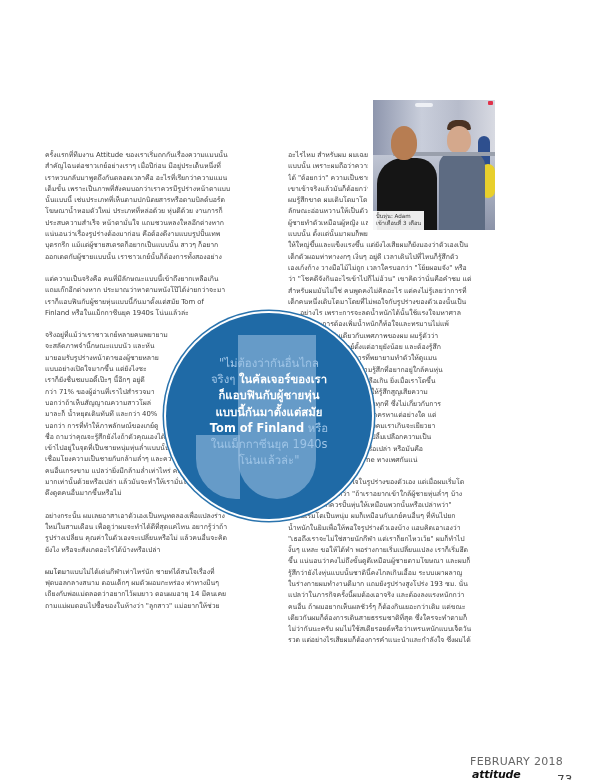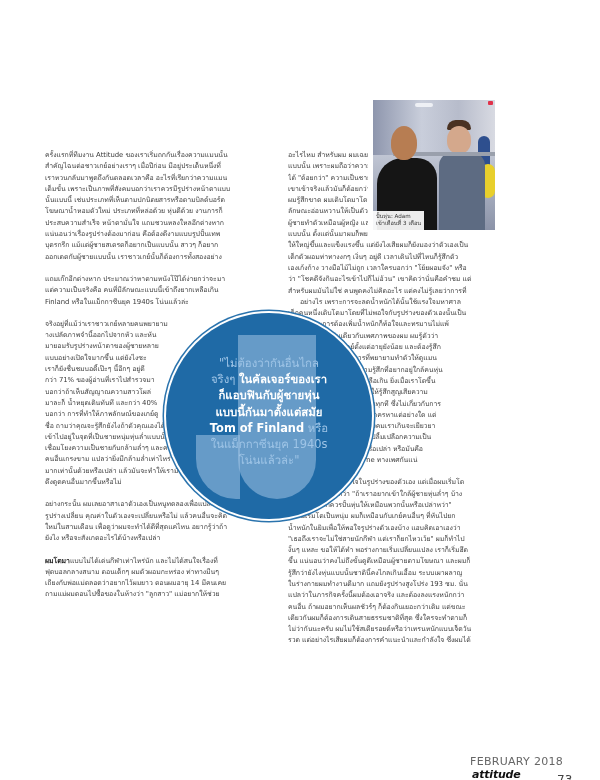--- a/index.html
+++ b/index.html
@@ -3,21 +3,21 @@
 <meta charset="utf-8">
 <style>
   html, body { margin:0; padding:0; }
   body { width:600px; height:780px; background:#ffffff; position:relative; overflow:hidden;
          font-family:"DejaVu Sans", sans-serif; color:#3a3a3a; }
   .col { position:absolute; font-size:6.9px; line-height:11.3px; letter-spacing:-0.05px; }
   .col p { margin:0 0 11px 0; }
   .c1 { left:45px; top:150px; width:218px; }
   .c2 { left:288px; top:150px; width:268px; }
   .line { display:block; white-space:nowrap; overflow:hidden; }
-  .bold { font-weight:bold; color:#222; }
+  .bold { font-weight:normal; color:#222; }
   .photo { position:absolute; left:373px; top:100px; width:122px; height:130px; overflow:hidden;
            background:linear-gradient(180deg,#a9afc2 0%,#c7ccd9 35%,#8b93a8 100%); }
   .photo .wall { position:absolute; left:0; top:0; width:122px; height:55px;
            background:linear-gradient(90deg,#8e96ad 0%,#c9cedb 40%,#b7bccb 70%,#d8dae2 100%); }
   .photo .light { position:absolute; left:42px; top:3px; width:18px; height:4px; background:#eef0f5; border-radius:2px; }
   .photo .man1 { position:absolute; left:4px; top:58px; width:60px; height:80px; background:#151515; border-radius:26px 20px 0 0; }
   .photo .head1 { position:absolute; left:18px; top:26px; width:26px; height:34px; background:#b77d52; border-radius:50% 50% 45% 45%; }
   .photo .man2 { position:absolute; left:66px; top:52px; width:46px; height:80px; background:#5d6b82; border-radius:14px 14px 0 0; }
   .photo .head2 { position:absolute; left:74px; top:22px; width:24px; height:32px; background:#d4a88c; border-radius:50% 50% 45% 45%; }
   .photo .hair2 { position:absolute; left:74px; top:20px; width:24px; height:10px; background:#4a3222; border-radius:12px 12px 2px 2px; }
@@ -50,49 +50,50 @@
     <span class="line">เราหวนกลับมาพูดถึงกันตลอดเวลาคือ อะไรที่เรียกว่าความแมน</span>
     <span class="line">เต็มขั้น เพราะเป็นภาพที่สังคมบอกว่าเราควรมีรูปร่างหน้าตาแบบ</span>
     <span class="line">นั้นแบบนี้ เช่นประเภทที่เห็นตามปกนิตยสารหรือตามบิลด์บอร์ด</span>
     <span class="line">โฆษณาน้ำหอมตัวใหม่ ประเภทที่หล่อด้วย หุ่นดีด้วย งานการก็</span>
     <span class="line">ประสบความสำเร็จ หน้าตามั่นใจ แถมชวนหลงใหลอีกต่างหาก</span>
     <span class="line">แน่นอนว่าเรื่องรูปร่างต้องมาก่อน คือต้องดีงามแบบรูปปั้นเทพ</span>
     <span class="line">บุตรกรีก แม้แต่ผู้ชายสเตรตก็อยากเป็นแบบนั้น สาวๆ ก็อยาก</span>
     <span class="line">ออกเดตกับผู้ชายแบบนั้น เราชาวเกย์นั้นก็ต้องการทั้งสองอย่าง</span>
   </p>
   <p>
+    <span class="line">แต่ความเป็นจริงคือ คนที่มีลักษณะแบบนี้เข้าถึงยากเหลือเกิน</span>
     <span class="line">แถมเก๊กอีกต่างหาก ประมาณว่าหาตามหนังโป๊ได้ง่ายกว่าจะมา</span>
-    <span class="line">แต่ความเป็นจริงคือ คนที่มีลักษณะแบบนี้เข้าถึงยากเหลือเกิน</span>
+    <span class="line">เราก็แอบฟินกับผู้ชายหุ่นแบบนี้กันมาตั้งแต่สมัย Tom of</span>
     <span class="line">Finland หรือในแม็กกาซีนยุค 1940s โน่นแล้วล่ะ</span>
   </p>
   <p>
     <span class="line">จริงอยู่ที่แม้ว่าเราชาวเกย์หลายคนพยายาม</span>
-    <span class="line">างเปลัดภาพจำนี้ออกไปจากหัว และหัน</span>
+    <span class="line">จะสลัดภาพจำนี้กษณะแบบนัว และหัน</span>
     <span class="line">มายอมรับรูปร่างหน้าตาของผู้ชายหลาย</span>
     <span class="line">แบบอย่างเปิดใจมากขึ้น แต่ยังไงซะ</span>
     <span class="line">เราก็ยังชื่นชมบอดี้เป๊ะๆ นี้อีกๆ อยู่ดี</span>
     <span class="line">กว่า 71% ของผู้อ่านที่เราไปสำรวจมา</span>
     <span class="line">บอกว่าถ้าเห็นสัญญาณความสาวโผล่</span>
     <span class="line">มาละก็ น้ำหยุดเดินทันที และกว่า 40%</span>
     <span class="line">บอกว่า การที่ทำให้ภาพลักษณ์ของเกย์ดู</span>
     <span class="line">ชื่อ ถามว่าคุณจะรู้สึกยังไงถ้าตัวคุณเองได้ก้าว</span>
     <span class="line">เข้าไปอยู่ในจุดที่เป็นชายหนุ่มหุ่นล่ำแบบนั้นบ้าง ถ้าเรา</span>
     <span class="line">เชื่อมโยงความเป็นชายกับกล้ามล่ำๆ และความเป็นชายนั้นทำให้</span>
     <span class="line">คนอื่นเกรงขาม แปลว่ายิ่งมีกล้ามล่ำเท่าไหร่ คนยิ่งเกรงขามเรา</span>
     <span class="line">มากเท่านั้นด้วยหรือเปล่า แล้วมันจะทำให้เรามั่นใจกว่าเดิมและ</span>
     <span class="line">ดึงดูดคนอื่นมากขึ้นหรือไม่</span>
   </p>
   <p>
     <span class="line">อย่างกระนั้น ผมเลยอาสาเอาตัวเองเป็นหนูทดลองเพื่อแปลงร่าง</span>
+    <span class="line">ใหม่ในสามเดือน เพื่อดูว่าผมจะทำได้ดีที่สุดแค่ไหน อยากรู้ว่าถ้า</span>
     <span class="line">รูปร่างเปลี่ยน คุณค่าในตัวเองจะเปลี่ยนหรือไม่ แล้วคนอื่นจะคิด</span>
-    <span class="line">ใหม่ในสามเดือน เพื่อดูว่าผมจะทำได้ดีที่สุดแค่ไหน อยากรู้ว่าถ้า</span>
     <span class="line">ยังไง หรือจะสังเกตอะไรได้บ้างหรือเปล่า</span>
   </p>
   <p>
-    <span class="line"><span class="bold">ผมโตมา</span><span>แบบไม่ได้เด่นกีฬาเท่าไหร่นัก และไม่ได้สนใจเรื่องที่</span></span>
+    <span class="line"><span class="bold">ผมโตมา</span><span>แบบไม่ได้เด่นกีฬาเท่าไหร่นัก ชายท่ได้สนใจเรื่องที่</span></span>
     <span class="line">ฟุตบอลกลางสนาม ตอนเด็กๆ ผมตัวผอมกะหร่อง ท่าทางมีนๆ</span>
     <span class="line">เถียงกับพ่อแม่ตลอดว่าอยากไว้ผมยาว ตอนผมอายุ 14 มีคนเคย</span>
     <span class="line">ถามแม่ผมตอนไปซื้อของในห้างว่า "ลูกสาว" แม่อยากให้ช่วย</span>
   </p>
 </div>
 
 <div class="col c2">
   <p style="margin-bottom:11px;">
     <span class="line" style="width:80px">อะไรไหม สำหรับผม ผมเฉยๆ นะกับคำเรียก</span>
     <span class="line" style="width:80px">แบบนั้น เพราะผมถือว่าความเป็นหญิงไม่</span>
@@ -100,22 +101,22 @@
     <span class="line" style="width:80px">เขาเข้าจริงแล้วมันก็ด้อยกว่า เพราะมันทำให้</span>
     <span class="line" style="width:80px">ผมรู้สึกขาด ผมเติบโตมาโดยไม่มีผู้ชายที่มี</span>
     <span class="line" style="width:80px">ลักษณะอ่อนหวานให้เป็นตัวอย่าง ผมรู้แค่ว่า</span>
     <span class="line" style="width:80px">ผู้ชายทำตัวเหมือนผู้หญิง และผู้ชายไม่ทำ</span>
     <span class="line" style="width:80px">แบบนั้น ตั้งแต่นั้นมาผมก็พยายามจะทำตัว</span>
     <span class="line">ให้ใหญ่ขึ้นและแข็งแรงขึ้น แต่ยังไงเสียผมก็ยังมองว่าตัวเองเป็น</span>
     <span class="line">เด็กตัวผอมท่าทางงกๆ เงิ่นๆ อยู่ดี เวลาเดินไปที่ไหนก็รู้สึกตัว</span>
     <span class="line">เองเก้งก้าง วางมือไม้ไม่ถูก เวลาใครบอกว่า "โย้ยผอมจัง" หรือ</span>
     <span class="line">ว่า "โชคดีจังกินอะไรเข้าไปก็ไม่อ้วน" เขาคิดว่านั่นคือคำชม แต่</span>
     <span class="line">สำหรับผมมันไม่ใช่ คนพูดคงไม่คิดอะไร แต่คงไม่รู้เลยว่าการที่</span>
+    <span class="line">เด็กคนหนึ่งเติบโตมาโดยที่ไม่พอใจกับรูปร่างของตัวเองนั้นเป็น</span>
     <span class="line" style="padding-left:12px">อย่างไร เพราะการจะลดน้ำหนักได้นั้นใช้แรงใจมหาศาล</span>
-    <span class="line">เด็กคนหนึ่งเติบโตมาโดยที่ไม่พอใจกับรูปร่างของตัวเองนั้นเป็น</span>
     <span class="line" style="padding-left:22px">และการต้องเพิ่มน้ำหนักก็ท้อใจและทรมานไม่แพ้</span>
     <span class="line" style="padding-left:30px">กัน เช่นเดียวกับเพศภาพของผม ผมรู้ตัวว่า</span>
     <span class="line" style="padding-left:36px">ผมเป็นเกย์ตั้งแต่อายุยังน้อย และต้องรู้สึก</span>
     <span class="line" style="padding-left:40px">สับสนกับการที่พยายามทำตัวให้ดูแมน</span>
     <span class="line" style="padding-left:42px">ซึ่งขัดกับความรู้สึกที่อยากอยู่ใกล้คนหุ่น</span>
     <span class="line" style="padding-left:44px">แมนๆ เสียเหลือเกิน ยิ่งเมื่อเราโตขึ้น</span>
     <span class="line" style="padding-left:44px">เรากลับถูกทำให้รู้สึกสูญเสียความ</span>
     <span class="line" style="padding-left:42px">เป็นชายมากขึ้นทุกที ซึ่งไม่เกี่ยวกับการ</span>
     <span class="line" style="padding-left:40px">โดนแกล้งหรือถูกครหาแต่อย่างใด แต่</span>
     <span class="line" style="padding-left:36px">มันฝังรากลึกในสังคมเราเกินจะเยียวยา</span>

